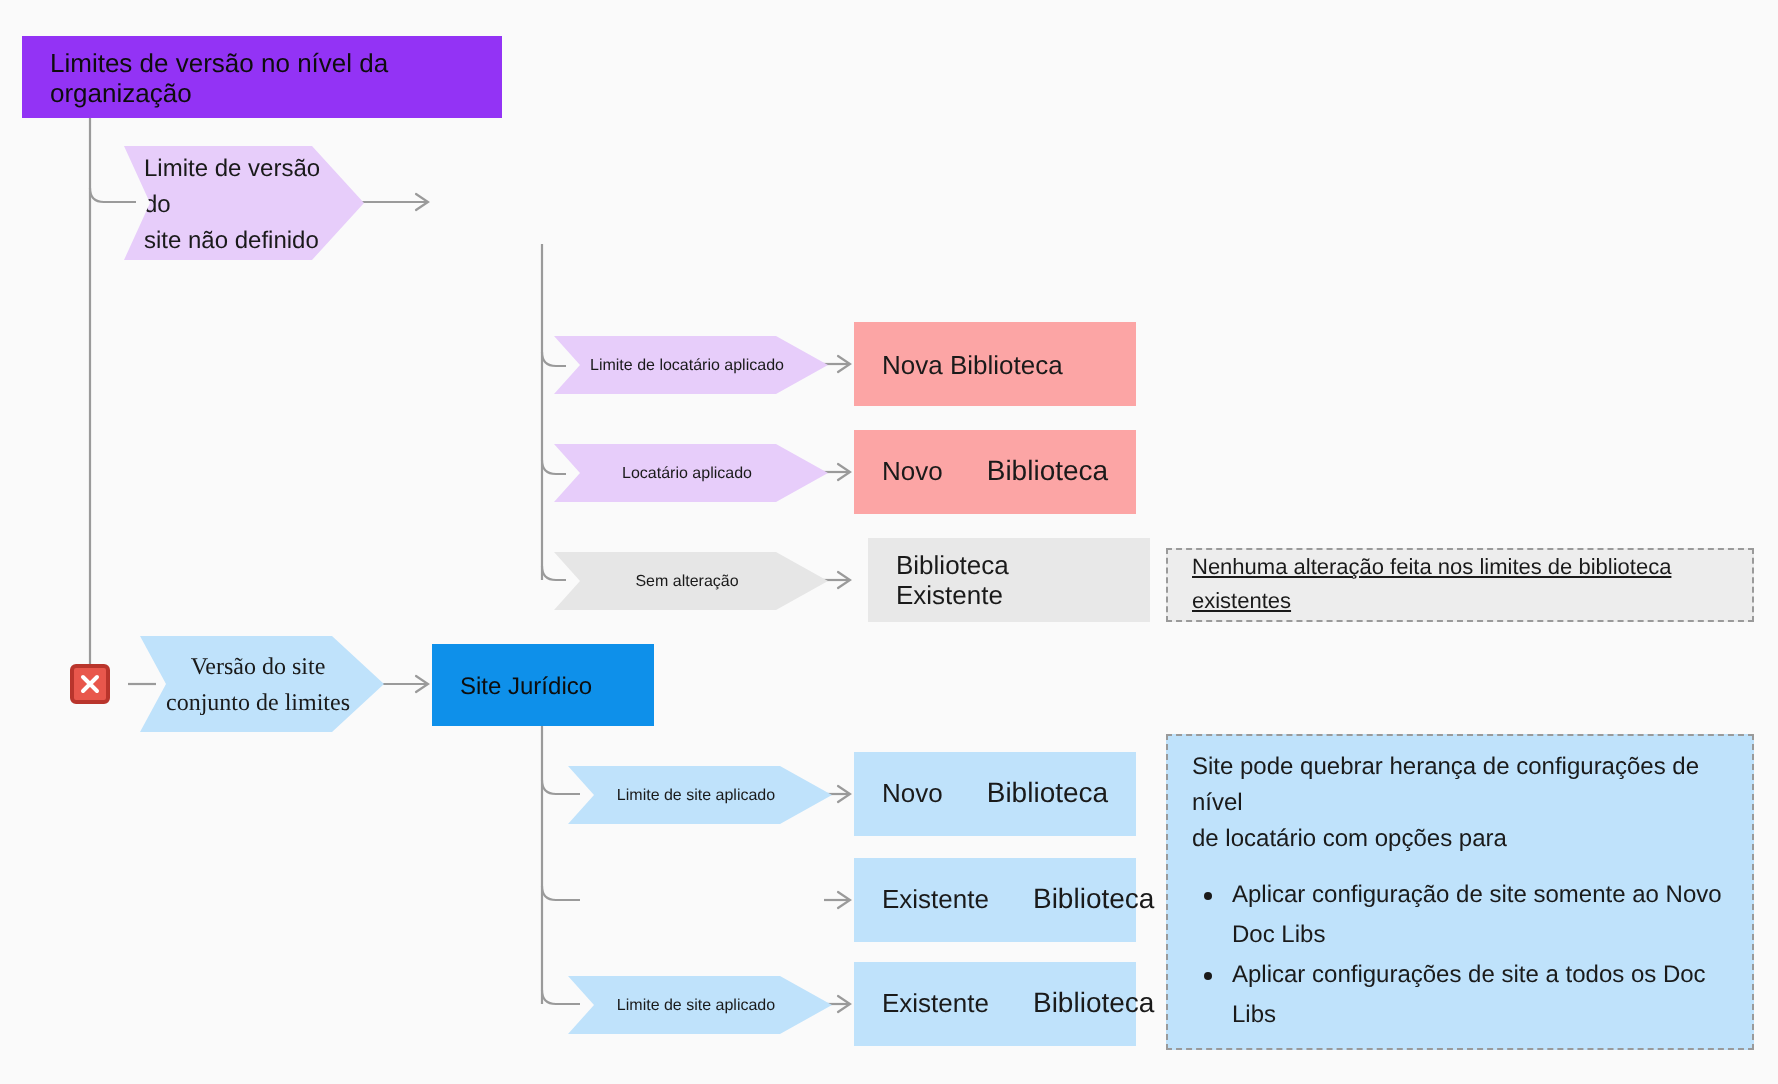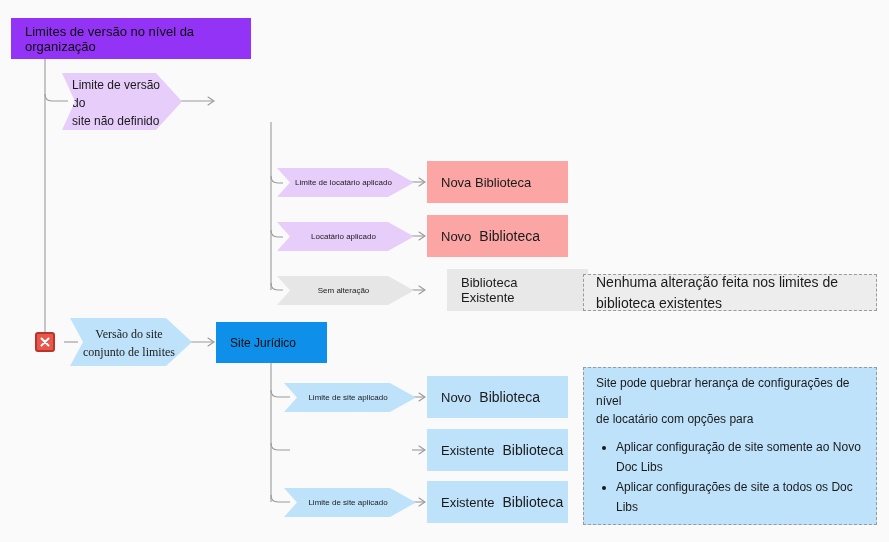--- a/index.html
+++ b/index.html
@@ -45,27 +45,27 @@
   }
   .callout.lav{background:#e7cdfa;}
   .callout.grey{background:#ededed;}
   .callout.lblue{background:#bfe2fb;}
   .callout .inner{width:100%;padding:0 12px;}
   .callout p{margin:0;line-height:1.5;}
   .callout ul{margin:10px 0 0 0;padding-left:20px;}
   .callout li{line-height:1.65;}
 
   .t-white{color:#0d0d0d;}
-  .f11{font-size:14px;}
+  .f11{font-size:11px;text-decoration:underline;}
   .f12{font-size:12px;}
   .f13{font-size:13px;}
   .f8{font-size:8px;}
 
   .two-tone .a{font-size:13px;}
-  .two-tone .b{font-size:14px;margin-left:8px;}
+  .two-tone .b{font-size:14px;margin-left:22px;}
 
   
   .badge{
     position:absolute;width:20px;height:20px;box-sizing:border-box;
     background:#e8574c;border:2px solid #b9352c;border-radius:3px;
     display:flex;align-items:center;justify-content:center;
   }
   .badge svg{display:block;}
 </style>
 </head>
@@ -141,21 +141,21 @@
   </div>
   <div class="node rect lav two-tone" style="left:427px;top:215px;width:141px;height:42px;">
     <span class="lbl">
       <span class="a">Novo</span><span class="b">Biblioteca</span>
     </span>
   </div>
 
   <div class="node chev grey" style="left:277px;top:276px;width:137px;height:29px;">
     <span class="lbl f8">Sem alteração</span>
   </div>
-  <div class="node rect grey" style="left:447px;top:269px;width:141px;height:42px;">
+  <div class="node rect grey" style="left:434px;top:269px;width:141px;height:42px;">
     <span class="lbl f13">Biblioteca Existente</span>
   </div>
 
 
   <div class="callout grey" style="left:583px;top:274px;width:294px;height:37px;">
     <div class="inner">
       <p class="f11">Nenhuma alteração feita nos limites de biblioteca existentes</p>
     </div>
   </div>
 

